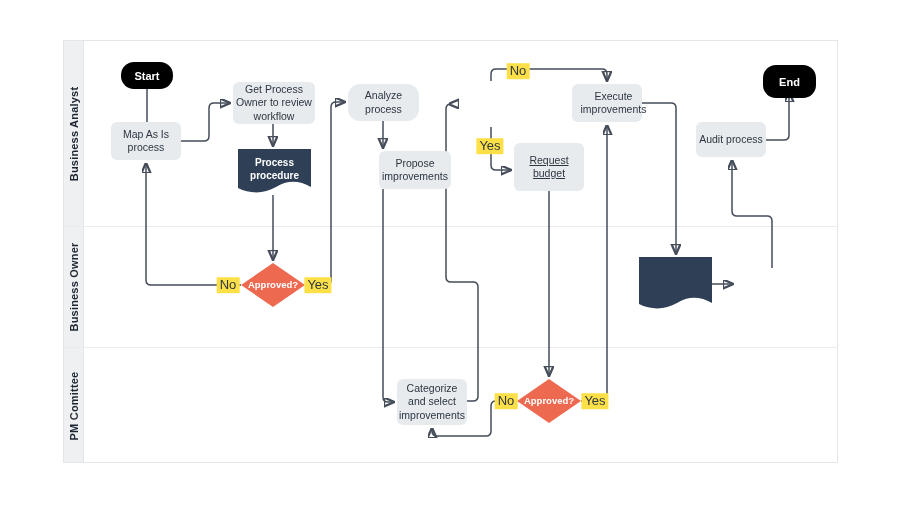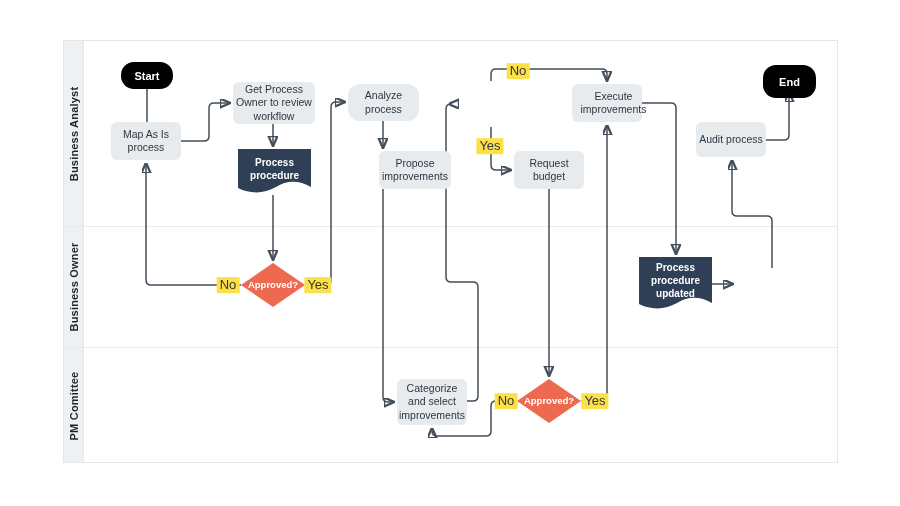--- a/index.html
+++ b/index.html
@@ -101,21 +101,21 @@
 
     <div class="node process" style="left:284px;top:43px;width:71px;height:37px;border-radius:12px;">
       <span>Analyze process</span>
     </div>
 
     <div class="node process" style="left:283px;top:110px;width:72px;height:38px;margin-left:32px;">
       <span>Propose improvements</span>
     </div>
 
 
-    <div class="node process" style="left:450px;top:110px;width:70px;height:38px;">
+    <div class="node process" style="left:450px;top:102px;width:70px;height:48px;text-decoration:underline;">
       <span>Request budget</span>
     </div>
 
     <div class="node process" style="left:508px;top:43px;width:70px;height:38px;padding-left:15px;">
       <span>Execute improvements</span>
     </div>
 
     <div class="node process" style="left:333px;top:338px;width:70px;height:46px;">
       <span>Categorize and select improvements</span>
     </div>
@@ -124,21 +124,20 @@
       <svg viewBox="0 0 64 44" preserveAspectRatio="none">
         <polygon points="32,0 64,22 32,44 0,22" fill="#ed6a51"></polygon>
       </svg>
       <span class="dec-label">Approved?</span>
     </div>
 
     <div class="node doc" style="left:575px;top:216px;width:73px;height:54px;">
       <svg viewBox="0 0 73 54" preserveAspectRatio="none">
         <path d="M0 0 H73 V46 C61 39 49 39 38 46 C26 53 12 53 0 47 Z" fill="#2e3f56"></path>
       </svg>
-      <span class="doc-label">Process procedure updated</span>
     </div>
 
 
     <div class="node process" style="left:632px;top:81px;width:70px;height:35px;">
       <span>Audit process</span>
     </div>
 
     <div class="node terminator" style="left:699px;top:24px;width:53px;height:33px;">
       <span>End</span>
     </div>

